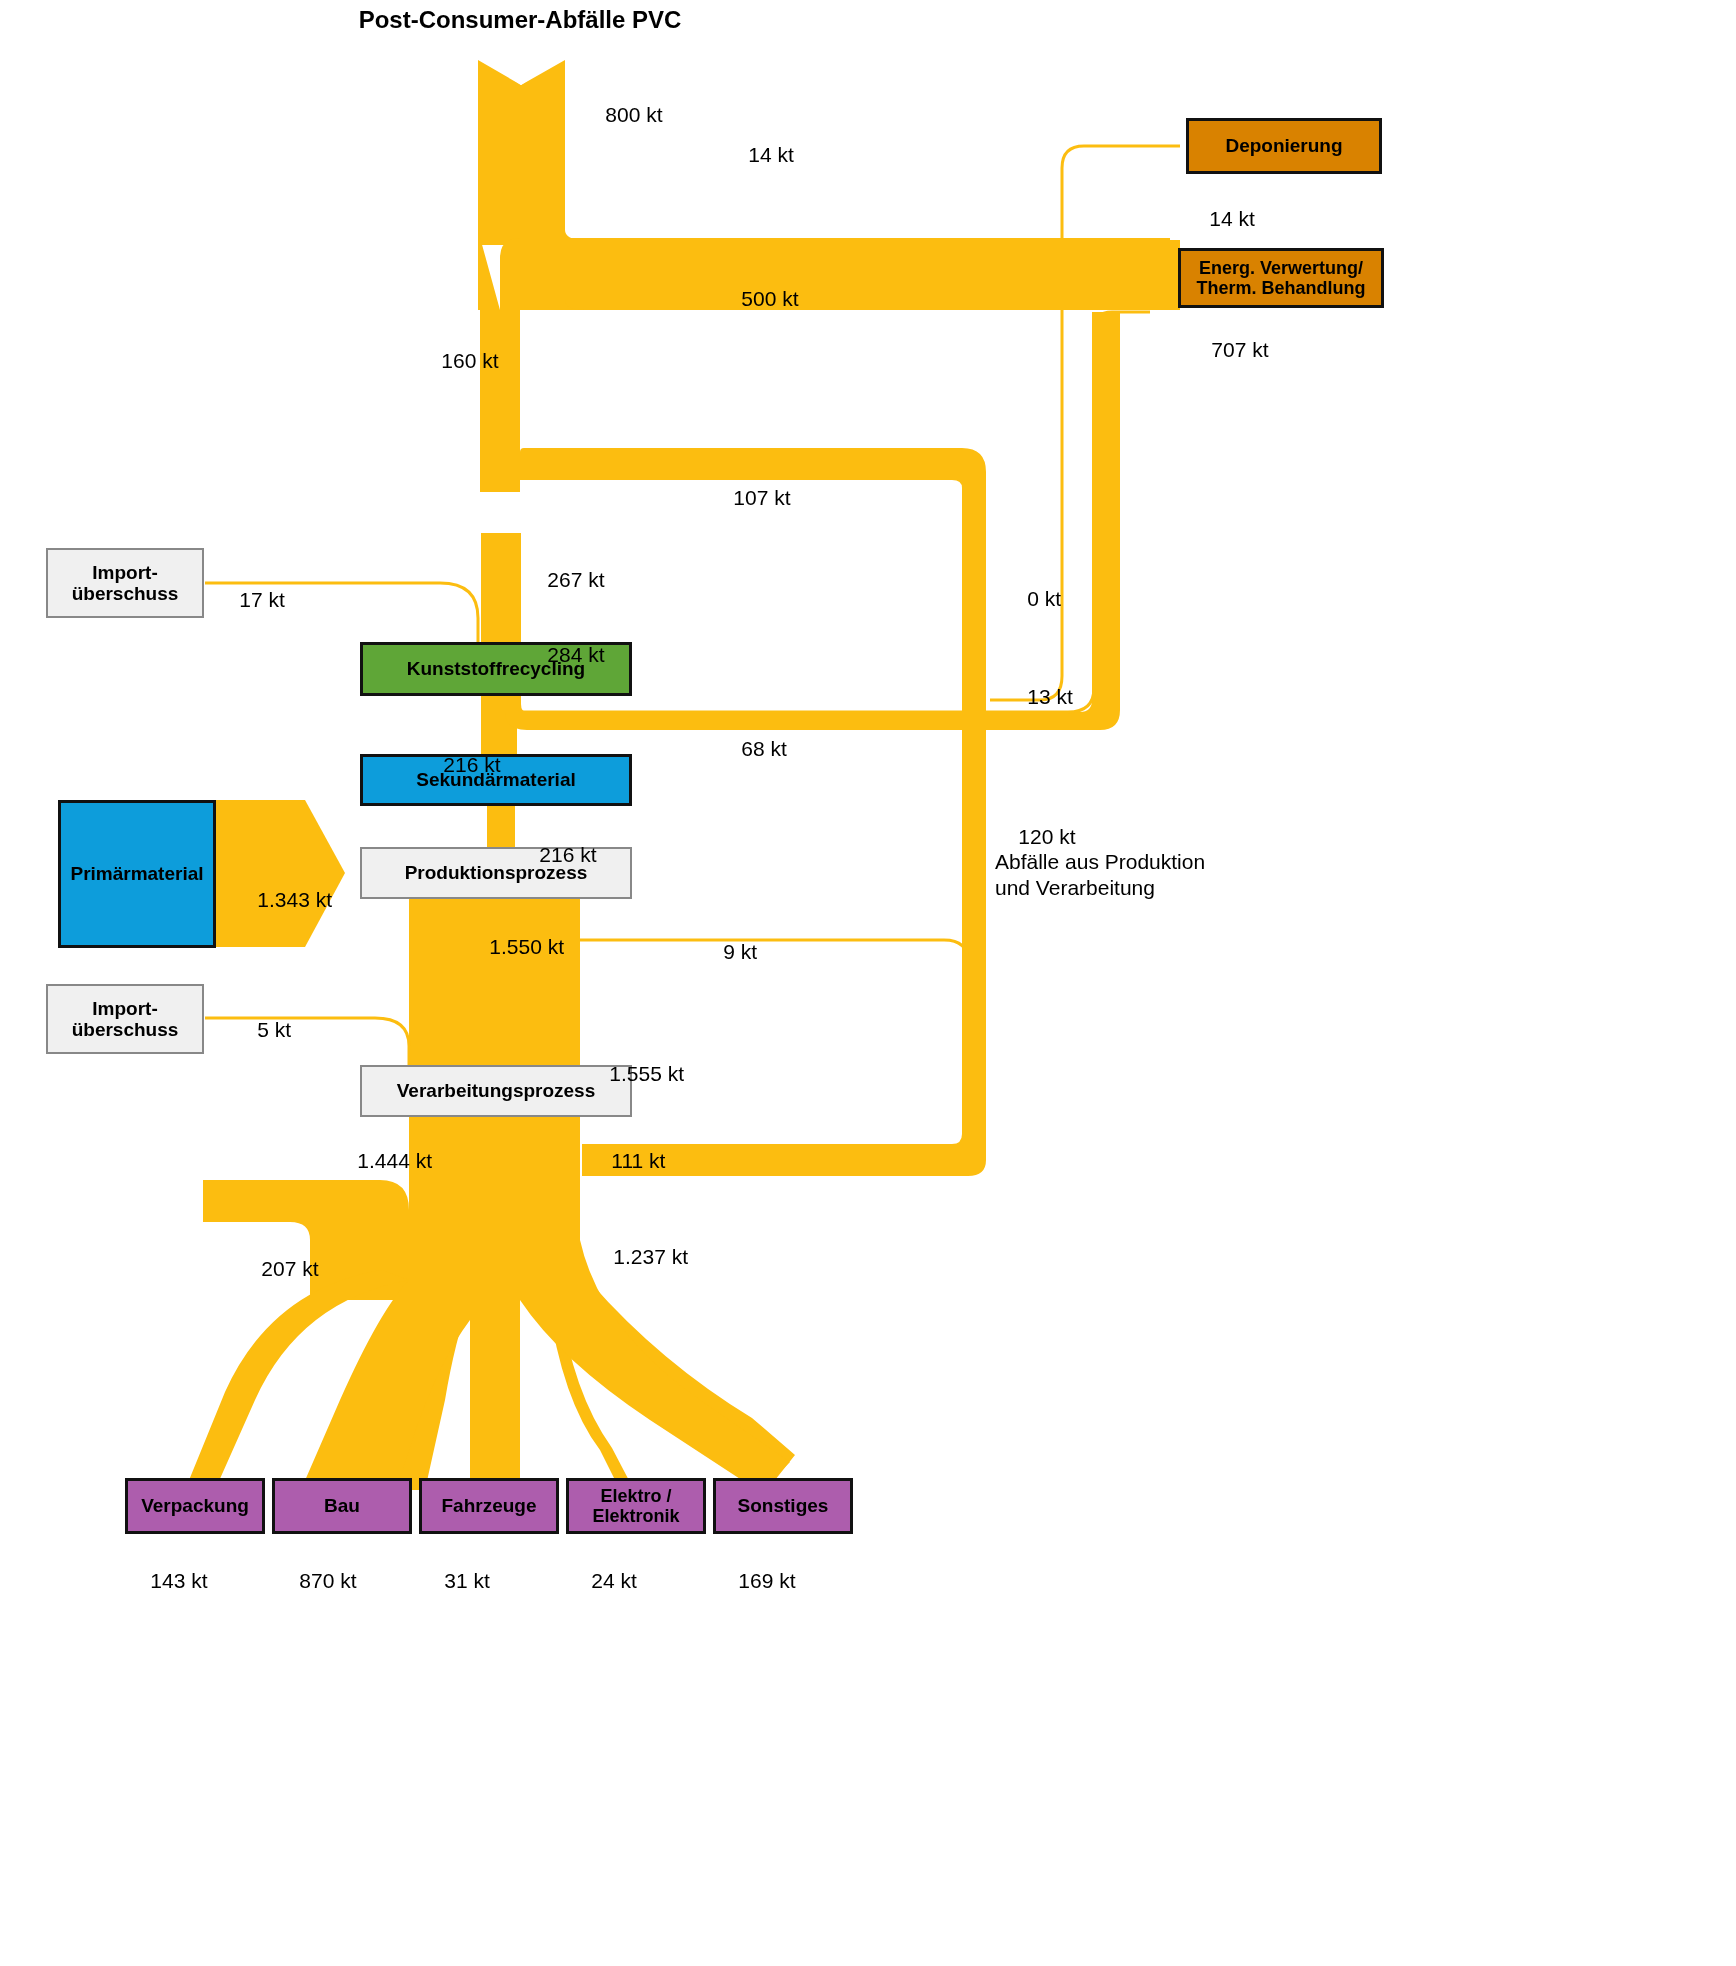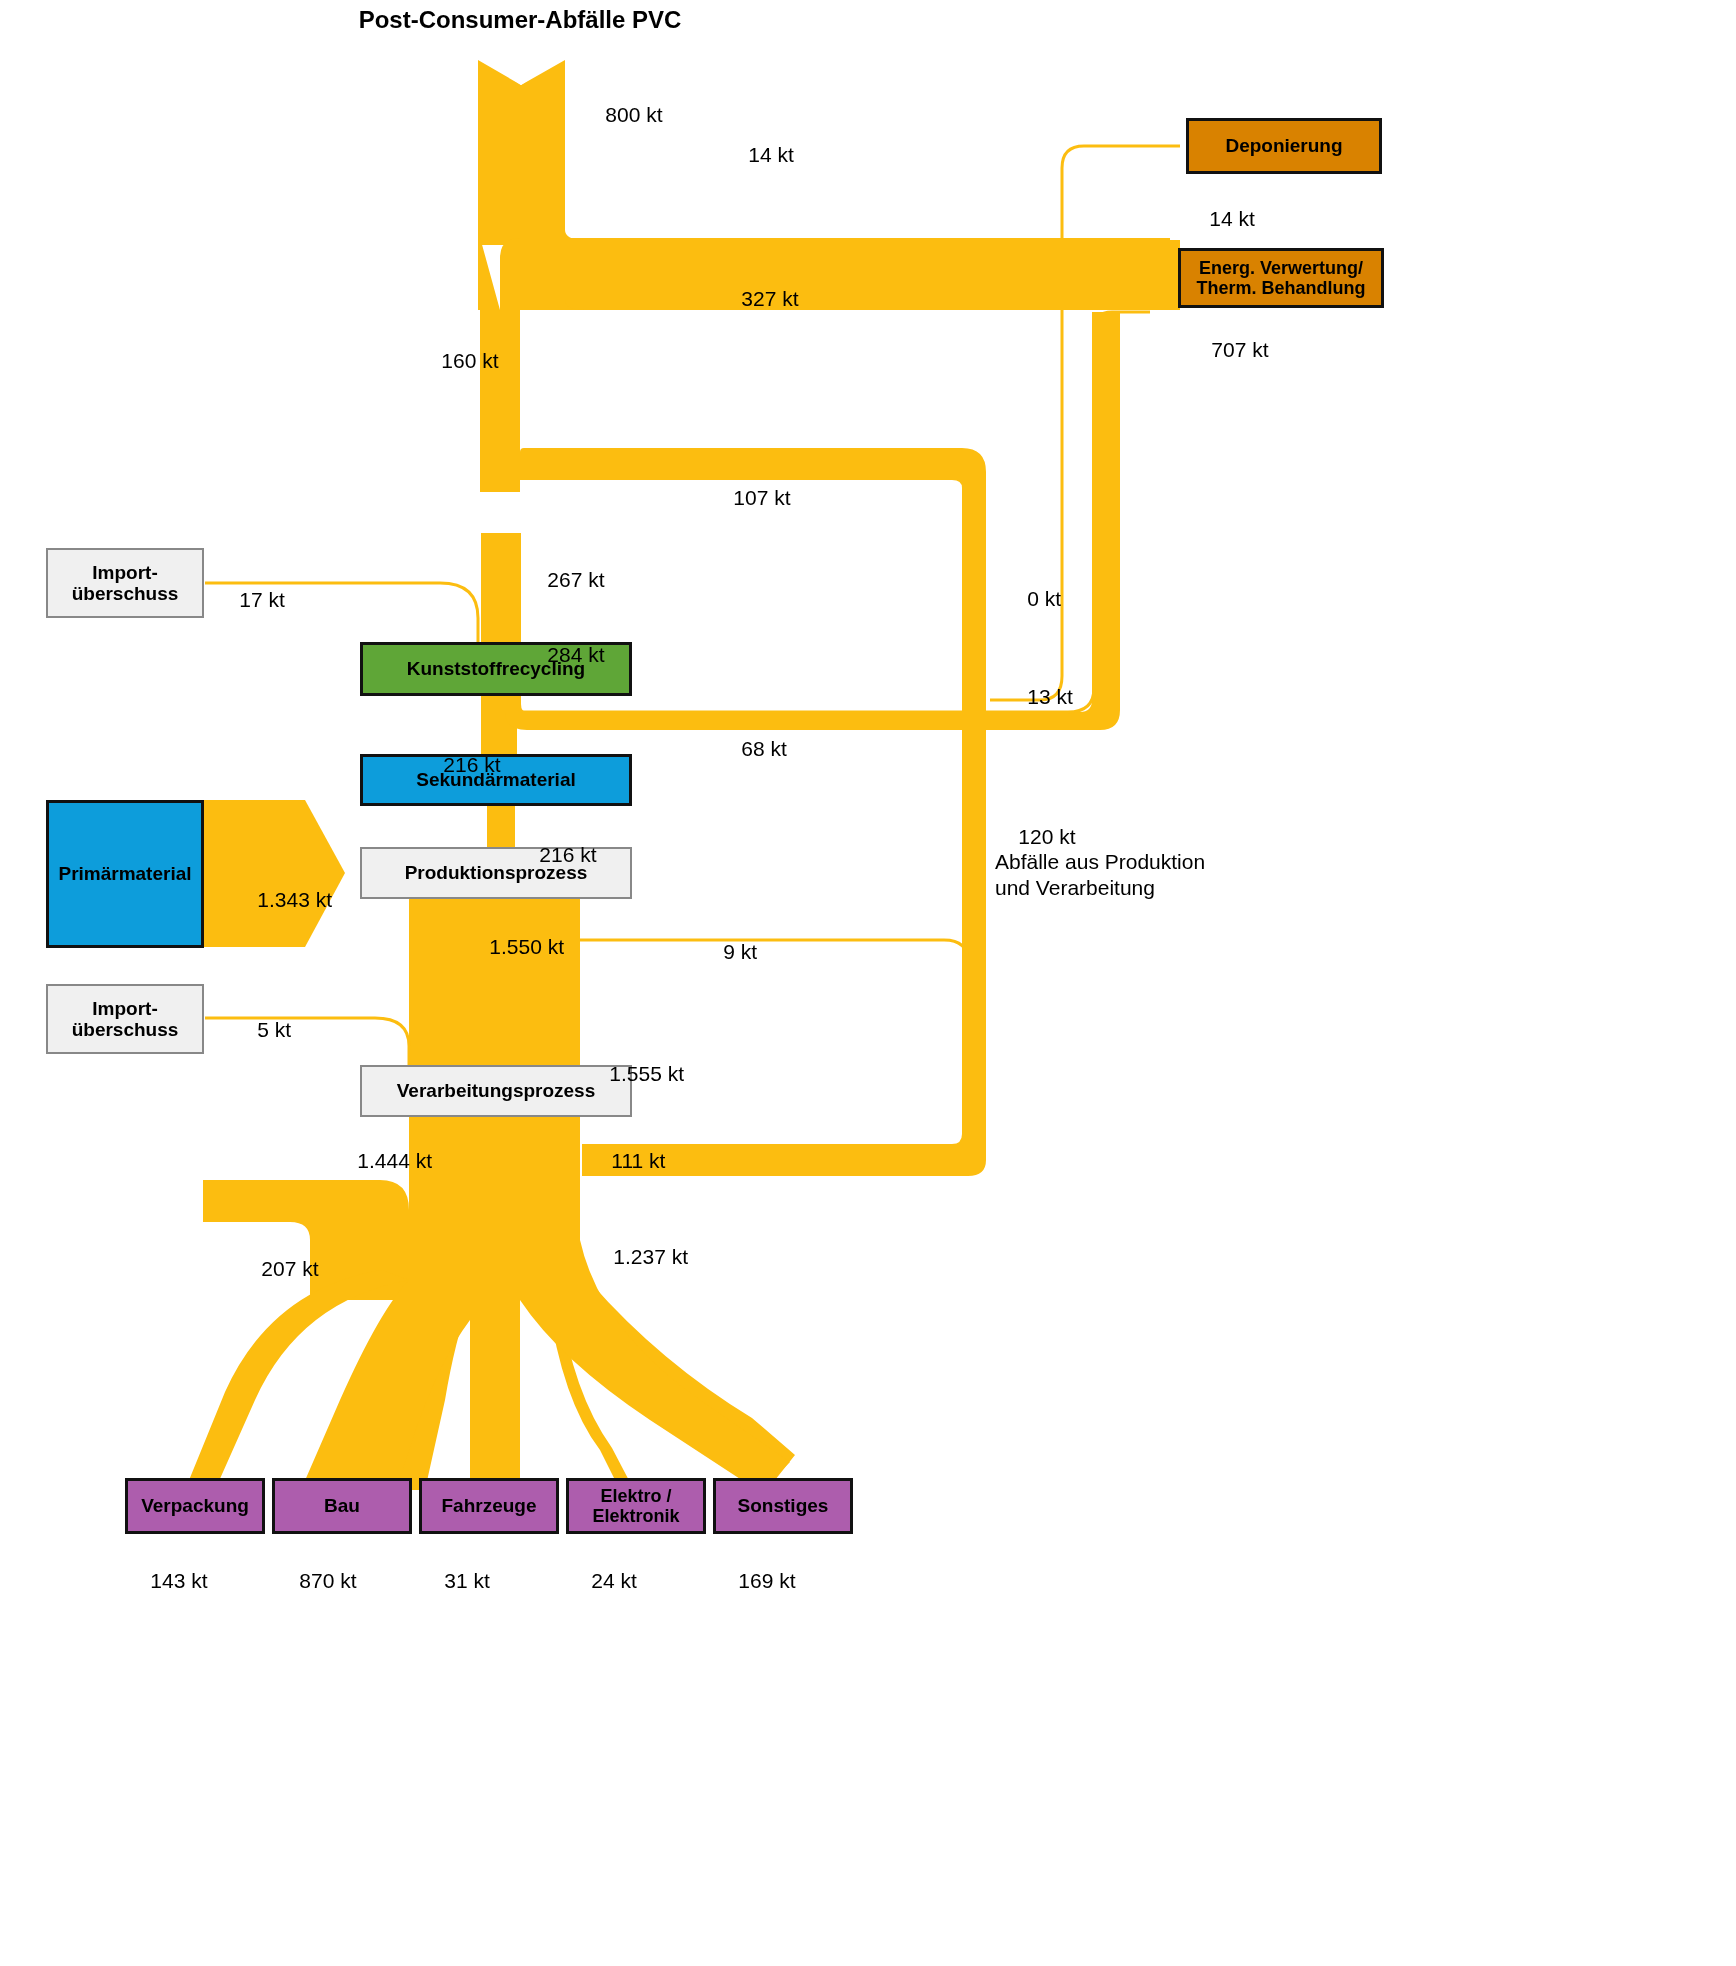--- a/index.html
+++ b/index.html
@@ -95,21 +95,21 @@
 
 
   <div class="node thick n-green" style="left:360px;top:642px;width:272px;height:54px;font-size:19px;">
     <span>Kunststoffrecycling</span>
   </div>
 
   <div class="node thick n-blue" style="left:360px;top:754px;width:272px;height:52px;font-size:19px;">
     <span>Sekundärmaterial</span>
   </div>
 
-  <div class="node thick n-blue" style="left:46px;top:800px;width:158px;height:148px;font-size:19px;">
+  <div class="node thick n-blue" style="left:58px;top:800px;width:158px;height:148px;font-size:19px;">
     <span>Primärmaterial</span>
   </div>
 
   <div class="node thin" style="left:360px;top:847px;width:272px;height:52px;font-size:19px;text-align:center;">
     <span>Produktionsprozess</span>
   </div>
 
   <div class="node thin" style="left:360px;top:1065px;width:272px;height:52px;font-size:19px;">
     <span>Verarbeitungsprozess</span>
   </div>
@@ -148,21 +148,21 @@
 
   <div class="lbl" style="left:582px;top:76px;font-size:21px;">
     <span>800 kt</span>
   </div>
 
   <div class="lbl" style="left:725px;top:116px;font-size:21px;">
     <span>14 kt</span>
   </div>
 
   <div class="lbl" style="left:718px;top:260px;font-size:21px;">
-    <span>327 kt</span>
+    <span>500 kt</span>
   </div>
 
   <div class="lbl" style="left:418px;top:322px;font-size:21px;">
     <span>160 kt</span>
   </div>
 
   <div class="lbl" style="left:710px;top:459px;font-size:21px;">
     <span>107 kt</span>
   </div>
 

